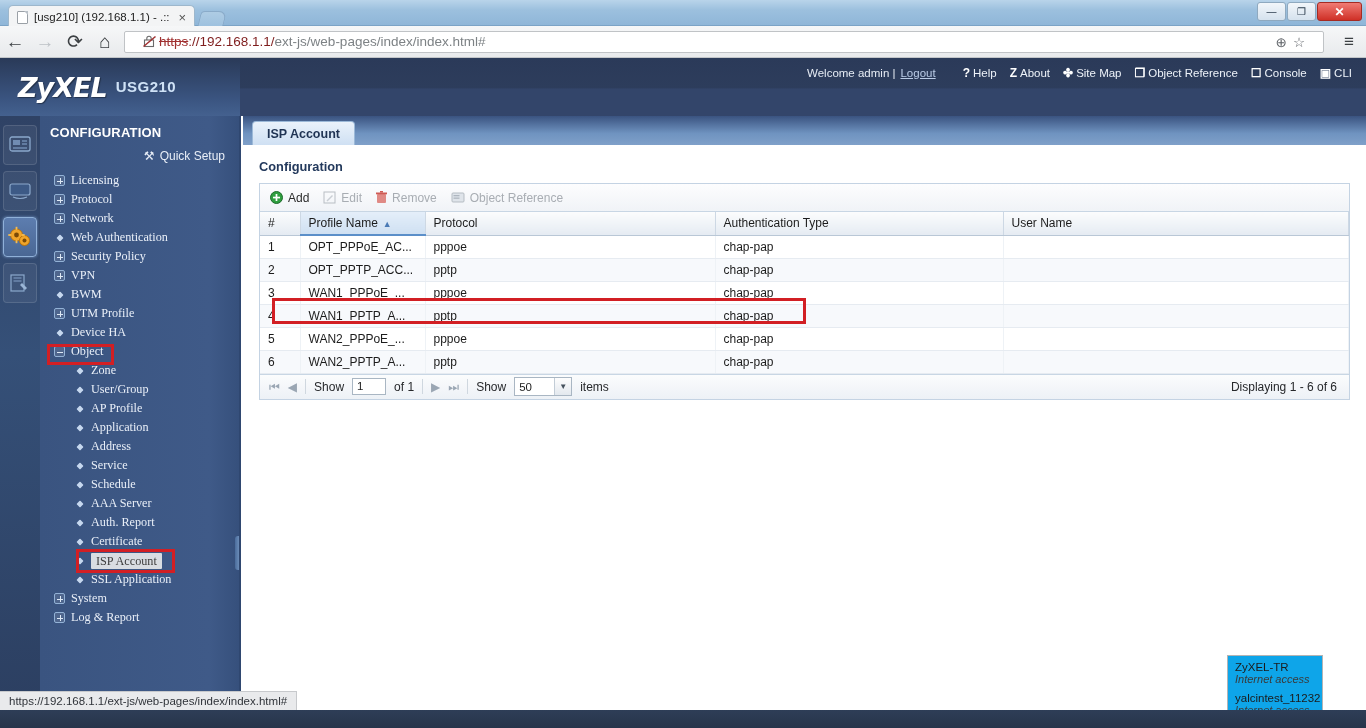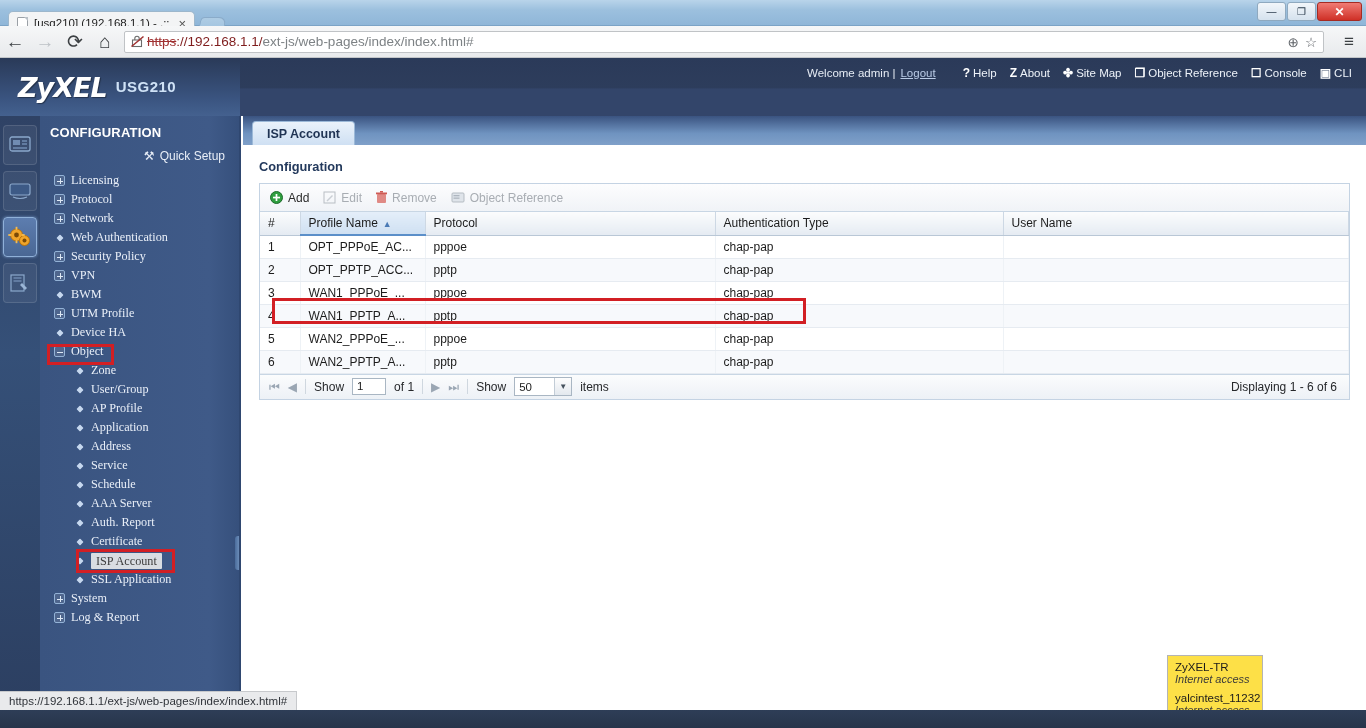--- a/index.html
+++ b/index.html
@@ -9,21 +9,21 @@
     overflow: hidden;
     background: #ffffff;
   }
 
   
   .browser-titlebar {
     position: absolute; top: 0; left: 0; width: 1366px; height: 26px;
     background: linear-gradient(to bottom, #b9d4ea 0%, #9cc0de 40%, #8fb6d8 100%);
     border-bottom: 1px solid #7ba3c6;
   }
-  .tabstrip { position: absolute; top: 10px; left: 8px; height: 24px; display: flex; align-items: flex-end; }
+  .tabstrip { position: absolute; top: 4px; left: 8px; height: 24px; display: flex; align-items: flex-end; }
   .tab-active {
     display: flex; align-items: center; gap: 6px;
     height: 23px; padding: 0 8px 0 8px;
     background: #f3f4f5;
     border: 1px solid #9db7cc; border-bottom: none;
     border-radius: 5px 5px 0 0;
     font-size: 11.5px; color: #222;
     white-space: nowrap;
   }
   .tab-favicon {
@@ -67,21 +67,21 @@
     display: flex; align-items: center;
   }
   .nav-btn {
     width: 30px; height: 30px; display: flex; align-items: center; justify-content: center;
     color: #3c4043; font-size: 19px; line-height: 1;
   }
   .nav-btn.disabled { color: #bdc1c6; }
   .omnibox {
     flex: 1; height: 22px; margin: 0 8px 0 4px;
     background: #fff; border: 1px solid #c0c3c6; border-radius: 2px;
-    display: flex; align-items: center; padding: 0 6px;
+    display: flex; align-items: center; padding: 0 18px;
     font-size: 13.5px; color: #202124;
   }
   .cert-bad {
     width: 13px; height: 13px; position: relative; flex: none; margin-right: 3px;
   }
   .cert-bad svg { display: block; }
   .url-strike { color: #a03030; text-decoration: line-through; }
   .url-dim { color: #7d8285; }
   .url-main { color: #7f1d1d; }
   .omnibox-right { margin-left: auto; display: flex; gap: 6px; align-items: center; color: #5f6368; }
@@ -275,22 +275,22 @@
   }
   .pg-right { margin-left:auto; font-size:12px; color:#26282b; padding-right:3px; }
 
   
   .annot {
     position: absolute; border: 3px solid #d21f24; pointer-events: none; z-index: 40;
   }
 
   
   .wifi-popup {
-    position: absolute; left: 1167px; top: 655px; width: 96px; height: 73px;
-    background: #fde047; border: 1px solid #b4b4b4;
+    position: absolute; left: 1227px; top: 655px; width: 96px; height: 73px;
+    background: #0ea5e9; border: 1px solid #b4b4b4;
     border-bottom: none; z-index: 50;
     padding: 5px 7px; font-size: 11px; color: #1b1b1b; overflow: hidden;
   }
   .wifi-name { font-size: 11.5px; }
   .wifi-sub { font-style: italic; color: #3a3a3a; font-size: 11px; margin-bottom: 7px; }
   .wifi-row2 { display: flex; justify-content: space-between; align-items: baseline; }
 
   
   .statusbar {
     position: absolute; left: 0; bottom: 18px; height: 19px;

